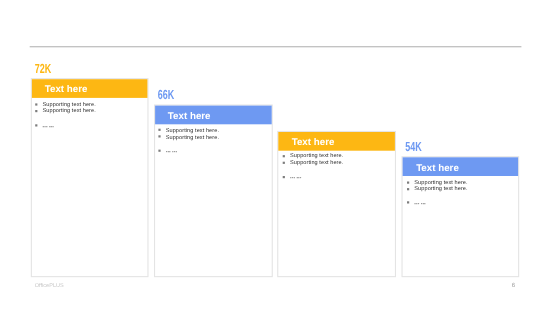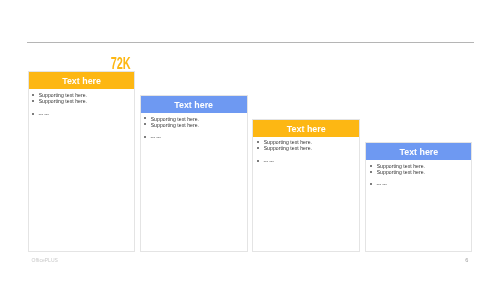--- a/index.html
+++ b/index.html
@@ -2,23 +2,23 @@
 <html><head>
 <meta charset="utf-8">
 <style>
   html,body{margin:0;padding:0;}
   body{width:500px;height:281px;background:#ffffff;overflow:hidden;
        font-family:"Liberation Sans",sans-serif;}
   #slide{position:relative;width:500px;height:281px;background:#fff;}
   .rule{position:absolute;left:27px;top:42px;width:447px;height:1px;background:#b5b5b5;}
   .card{position:absolute;background:#fff;border:1px solid #e4e4e4;box-sizing:border-box;}
   .card-head{position:absolute;left:0;top:0;right:0;height:17px;
-             display:flex;align-items:center;justify-content:center;}
+             display:flex;align-items:center;padding-left:12px;}
   .card-head span{color:#fff;font-size:8.9px;font-weight:bold;line-height:1;position:relative;top:1px;}
-  .kpi{position:absolute;font-weight:bold;font-size:16px;text-align:right;line-height:1;}
+  .kpi{position:absolute;font-weight:bold;font-size:12px;text-align:left;line-height:1;}
   .kpi span{display:inline-block;transform:scaleX(0.68);transform-origin:center;}
   .body{position:absolute;left:3.3px;right:4px;}
   .bul{position:relative;padding-left:6.7px;font-size:5.05px;color:#2e2e2e;line-height:6px;letter-spacing:0.075px;
        white-space:nowrap;}
   .bul:before{content:"";position:absolute;left:0px;top:1.9px;width:1.9px;height:1.9px;background:#7d7d7d;}
   .bul.ghost{color:#989898;font-size:4.1px;padding-top:0.4px;}
   .bul.ghost:before{top:1px;height:2px;}
   .footer-left{position:absolute;left:31.6px;top:256.9px;font-size:5px;color:#c8c8c8;letter-spacing:0.03px;}
   .footer-right{position:absolute;left:465.3px;top:257.2px;font-size:5.6px;color:#9c9c9c;}
 </style>
@@ -33,20 +33,21 @@
     <div class="card-head" style="background:#FDB713;">
       <span>Text here</span>
     </div>
     <div class="body" style="top:20px;left:3.3px;">
       <div class="bul">Supporting text here.</div>
       <div class="bul">Supporting text here.</div>
       <div class="bul ghost" style="margin-top:7.42px;">▪▪▪ ▪▪▪</div>
     </div>
   </div>
 
+  <div class="kpi" style="left:139.6px;top:79.7px;width:108.1px;color:#6E99F2;"><span>66K</span></div>
   <div class="card" style="left:139.6px;top:94.6px;width:108.1px;height:157px;">
     <div class="card-head" style="background:#6E99F2;">
       <span>Text here</span>
     </div>
     <div class="body" style="top:20px;left:3.4px;">
       <div class="bul">Supporting text here.</div>
       <div class="bul">Supporting text here.</div>
       <div class="bul ghost" style="margin-top:7.22px;">▪▪▪ ▪▪▪</div>
     </div>
   </div>
@@ -55,20 +56,21 @@
     <div class="card-head" style="background:#FDB713;">
       <span>Text here</span>
     </div>
     <div class="body" style="top:19.1px;left:3.8px;">
       <div class="bul">Supporting text here.</div>
       <div class="bul">Supporting text here.</div>
       <div class="bul ghost" style="margin-top:7.33px;">▪▪▪ ▪▪▪</div>
     </div>
   </div>
 
+  <div class="kpi" style="left:365.3px;top:127.1px;width:107.1px;color:#6E99F2;"><span>54K</span></div>
   <div class="card" style="left:365.3px;top:142px;width:107.1px;height:109.6px;">
     <div class="card-head" style="background:#6E99F2;">
       <span>Text here</span>
     </div>
     <div class="body" style="top:20px;left:3.7px;">
       <div class="bul">Supporting text here.</div>
       <div class="bul">Supporting text here.</div>
       <div class="bul ghost" style="margin-top:6.81px;">▪▪▪ ▪▪▪</div>
     </div>
   </div>

